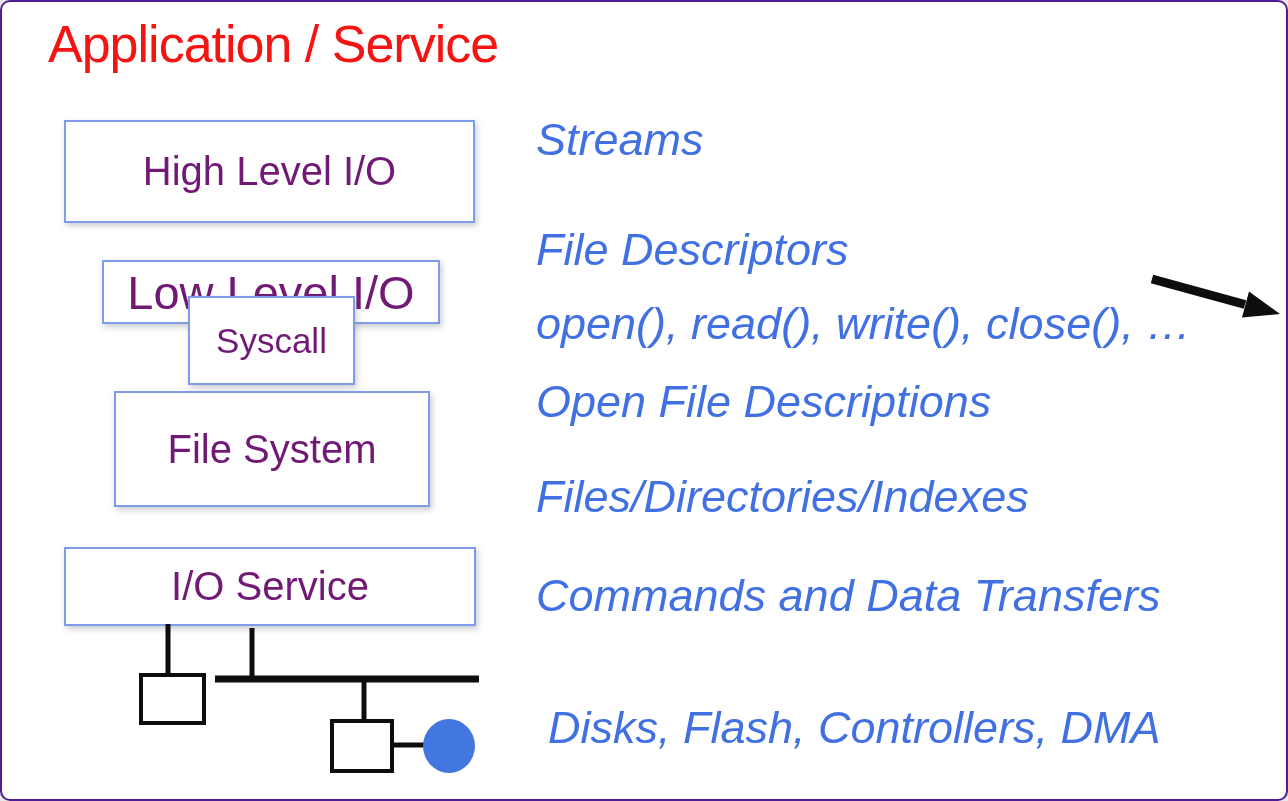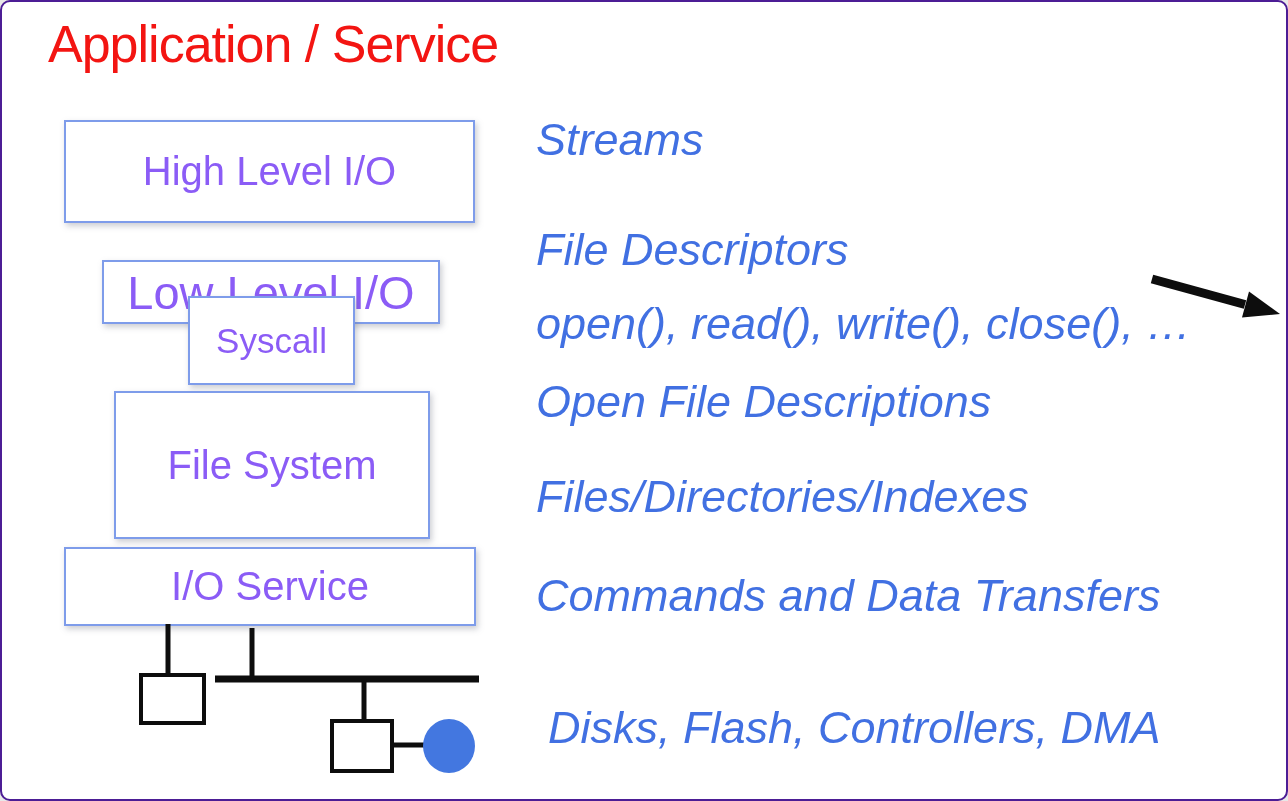--- a/index.html
+++ b/index.html
@@ -17,27 +17,27 @@
     position:absolute;left:46px;top:12px;
     font-size:52px;letter-spacing:-1px;
     color:#f31512;white-space:nowrap;
   }
   .box{
     position:absolute;
     background:#ffffff;
     border:2.5px solid #7e9cea;
     box-shadow:2px 3px 6px rgba(110,112,125,0.35);
     display:flex;align-items:center;justify-content:center;
-    color:#8b5cf6;white-space:nowrap;
+    color:#701a75;white-space:nowrap;
     box-sizing:border-box;
   }
   .box-high   {left:62px;  top:118px; width:411px; height:103px; font-size:40px;}
   .box-low    {left:100px; top:230px; width:338px; height:64px;  font-size:47px;margin-top:28px;}
   .box-syscall{left:186px; top:294px; width:167px; height:89px;  font-size:35px; z-index:0;}
-  .box-fs     {left:112px; top:389px; width:316px; height:148px; font-size:40px;}
+  .box-fs     {left:112px; top:389px; width:316px; height:116px; font-size:40px;}
   .box-driver {left:62px;  top:545px; width:412px; height:79px;  font-size:40px;}
   .note{
     position:absolute;left:534px;
     font-size:45px;font-style:italic;
     color:#4170e2;white-space:nowrap;line-height:52px;
   }
   .n-streams {top:112px;}
   .n-fd      {top:222px;}
   .n-api     {top:296px;}
   .n-ofd     {top:374px;}

